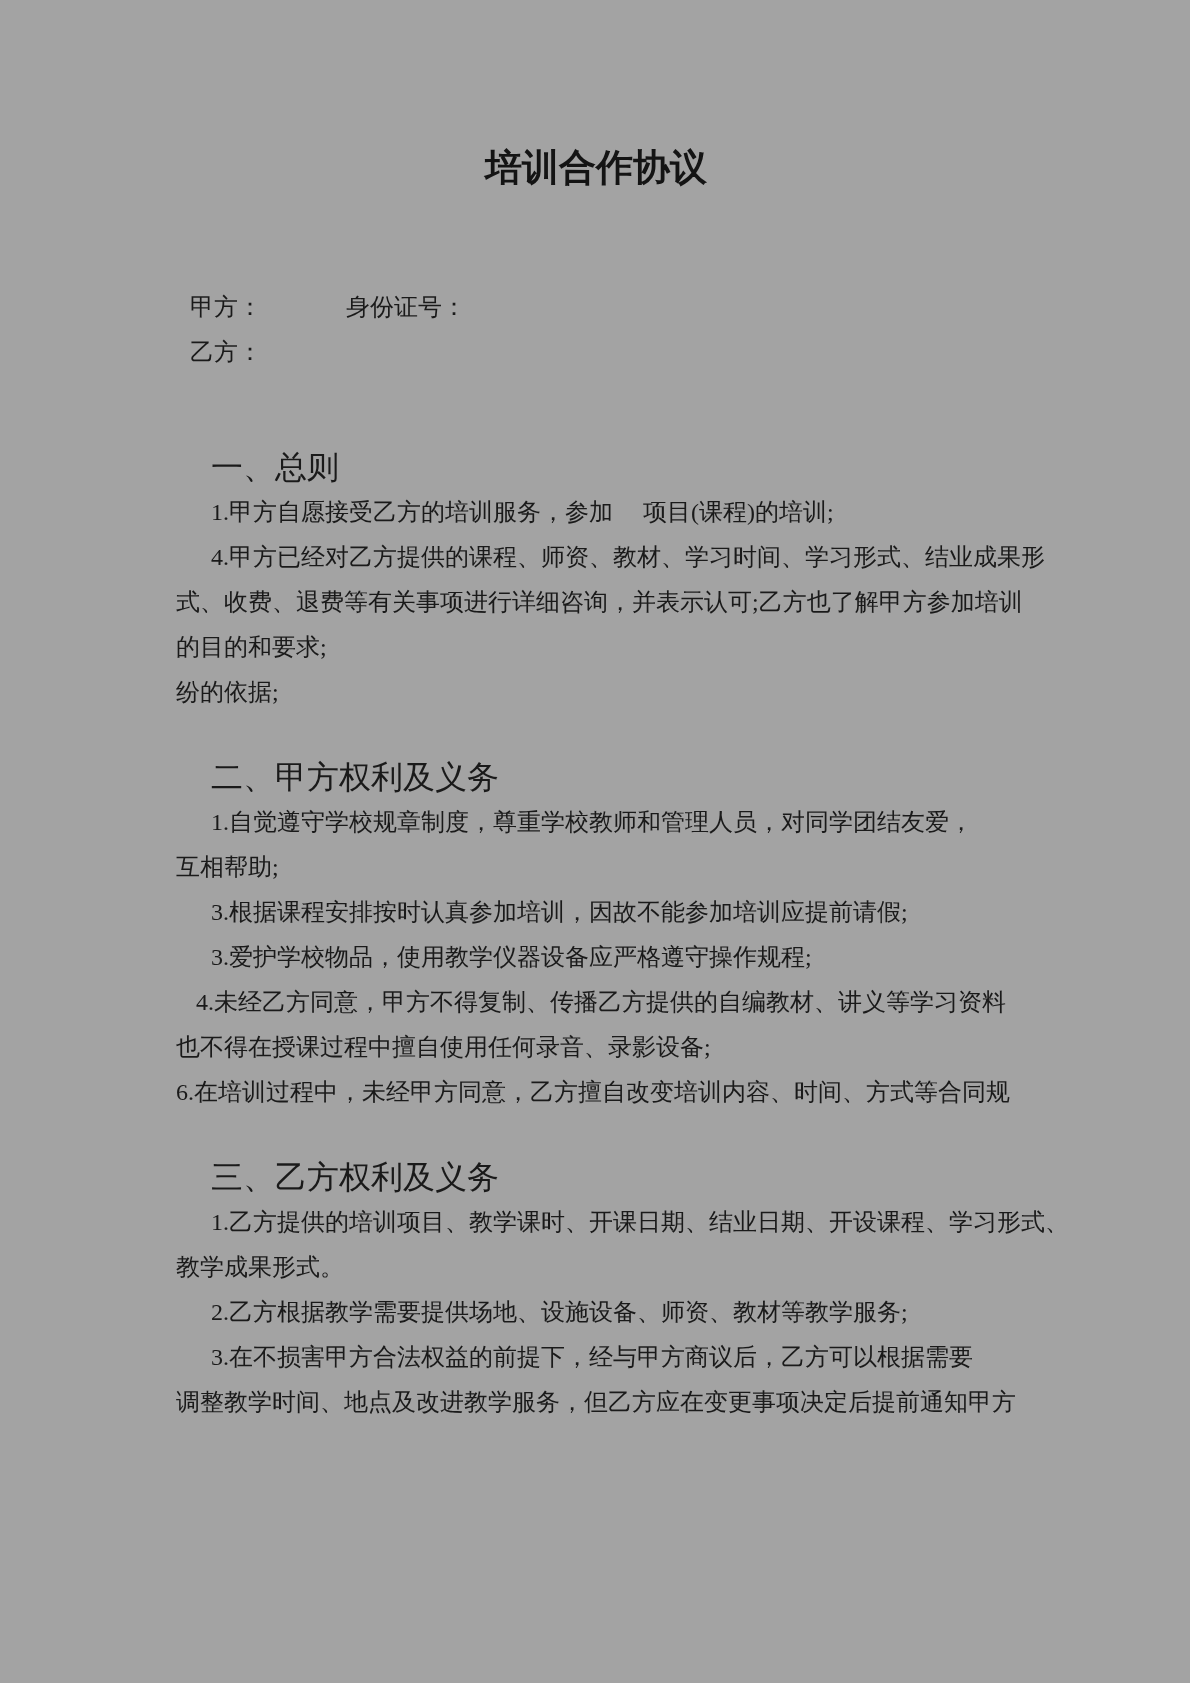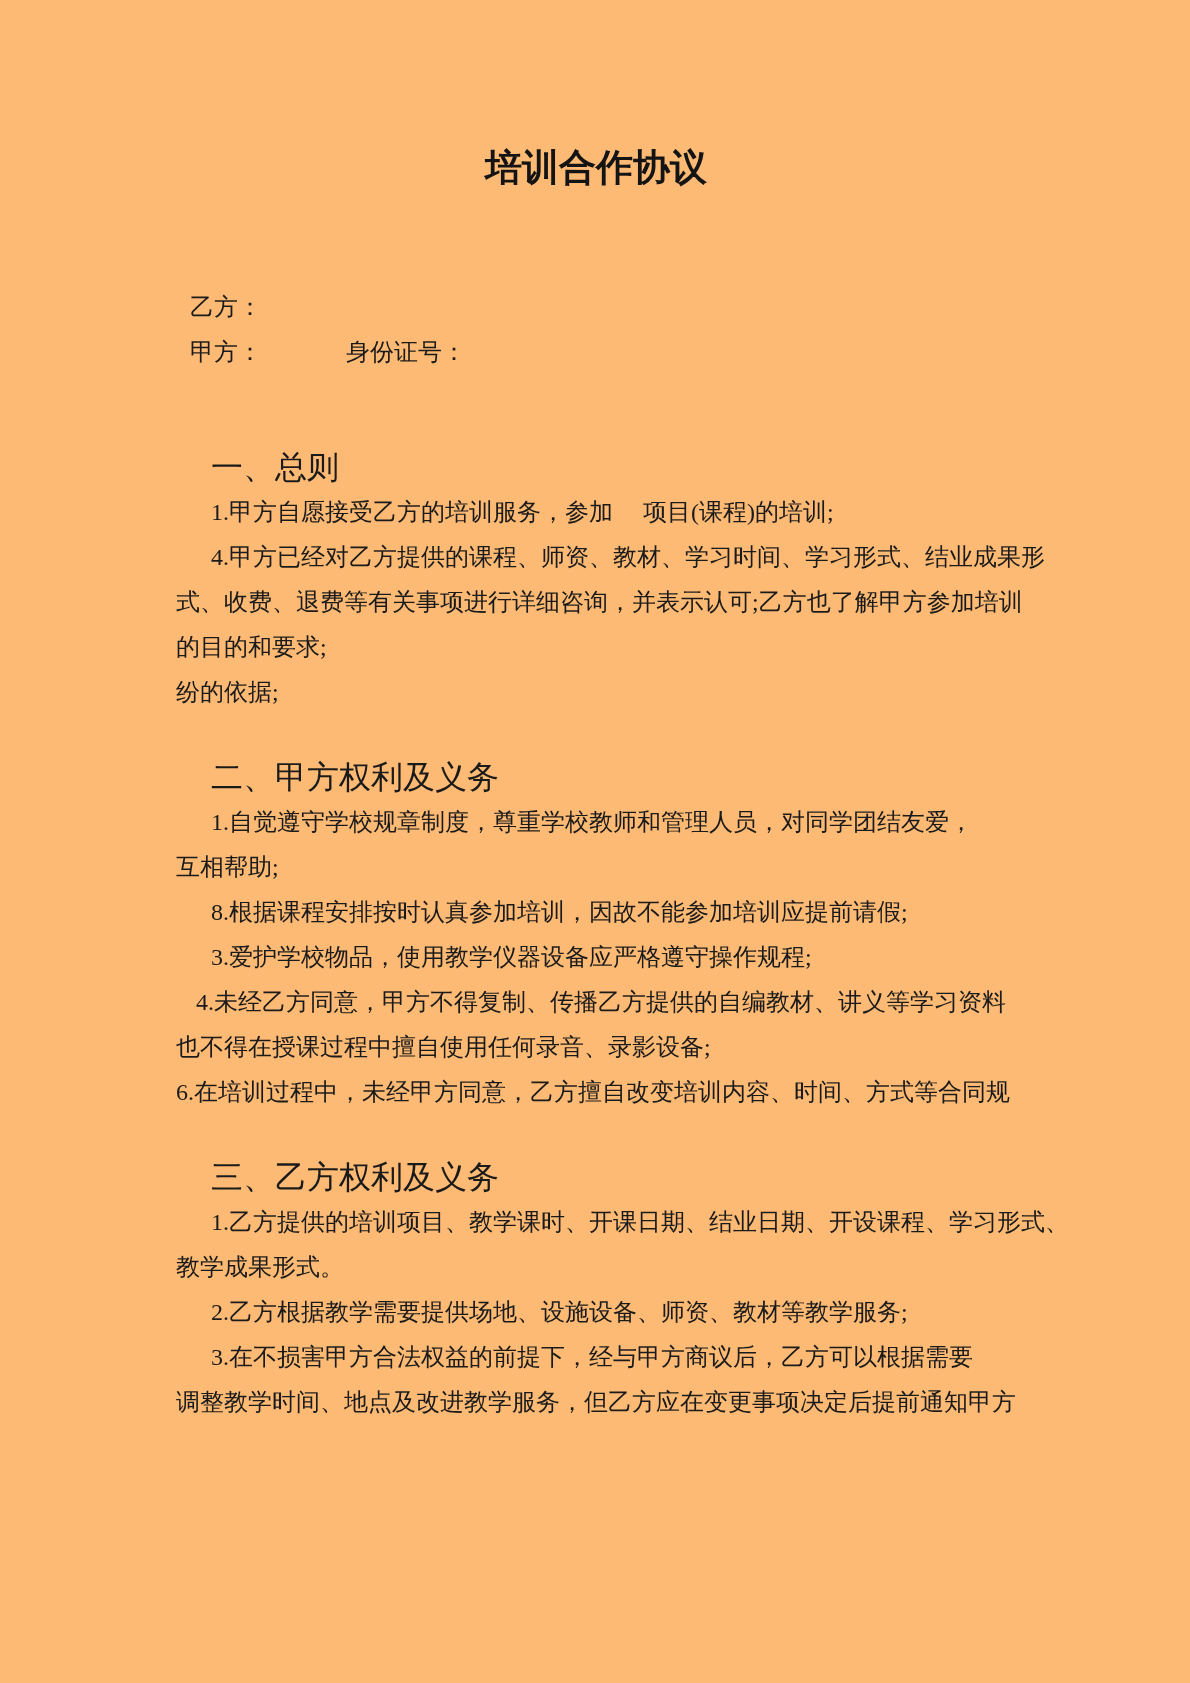--- a/index.html
+++ b/index.html
@@ -8,21 +8,21 @@
     background: #ffffff;
   }
   body {
     font-family: "Liberation Serif", serif;
     color: #1a1a1a;
   }
   .page {
     position: relative;
     width: 1190px;
     height: 1683px;
-    background: #fdba74;
+    background: #a3a3a3;
     overflow: hidden;
   }
   .content {
     padding: 0 166px 0 168px;
   }
   .doc-title {
     margin: 0;
     padding-top: 143px;
     text-align: center;
     font-family: "Liberation Sans", sans-serif;
@@ -58,42 +58,42 @@
 </head>
 <body>
 
 <div class="page">
   <div class="content">
 
     <h1 class="doc-title">培训合作协议</h1>
 
     <div class="party-block">
       <div class="party-row line">
-        <span>乙方：</span>
+        <span>甲方：</span>
+        <span class="id-label">身份证号：</span>
       </div>
       <div class="party-row line">
-        <span>甲方：</span>
-        <span class="id-label">身份证号：</span>
+        <span>乙方：</span>
       </div>
     </div>
 
     <div id="sections">
         <section class="doc-section">
           <div class="line ind-2 heading">一、总则</div>
           <div class="line ind-2">1.甲方自愿接受乙方的培训服务，参加　 项目(课程)的培训;</div>
           <div class="line ind-2">4.甲方已经对乙方提供的课程、师资、教材、学习时间、学习形式、结业成果形</div>
           <div class="line ind-0">式、收费、退费等有关事项进行详细咨询，并表示认可;乙方也了解甲方参加培训</div>
           <div class="line ind-0">的目的和要求;</div>
           <div class="line ind-0">纷的依据;</div>
         </section>
         <section class="doc-section">
           <div class="line ind-2 heading">二、甲方权利及义务</div>
           <div class="line ind-2">1.自觉遵守学校规章制度，尊重学校教师和管理人员，对同学团结友爱，</div>
           <div class="line ind-0">互相帮助;</div>
-          <div class="line ind-2">8.根据课程安排按时认真参加培训，因故不能参加培训应提前请假;</div>
+          <div class="line ind-2">3.根据课程安排按时认真参加培训，因故不能参加培训应提前请假;</div>
           <div class="line ind-2">3.爱护学校物品，使用教学仪器设备应严格遵守操作规程;</div>
           <div class="line ind-1">4.未经乙方同意，甲方不得复制、传播乙方提供的自编教材、讲义等学习资料</div>
           <div class="line ind-0">也不得在授课过程中擅自使用任何录音、录影设备;</div>
           <div class="line ind-0">6.在培训过程中，未经甲方同意，乙方擅自改变培训内容、时间、方式等合同规</div>
         </section>
         <section class="doc-section">
           <div class="line ind-2 heading">三、乙方权利及义务</div>
           <div class="line ind-2">1.乙方提供的培训项目、教学课时、开课日期、结业日期、开设课程、学习形式、</div>
           <div class="line ind-0">教学成果形式。</div>
           <div class="line ind-2">2.乙方根据教学需要提供场地、设施设备、师资、教材等教学服务;</div>

